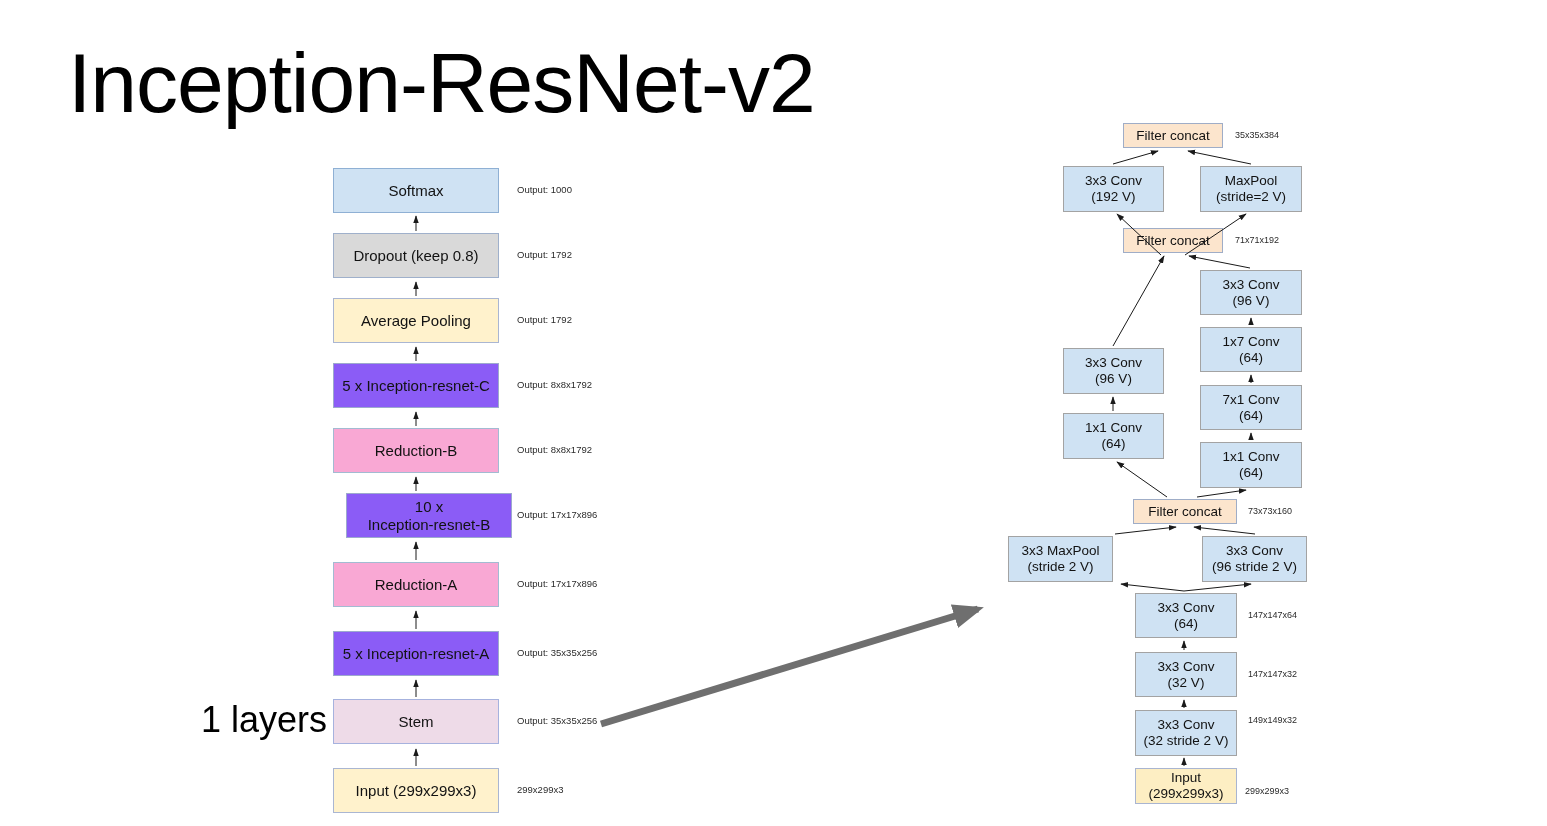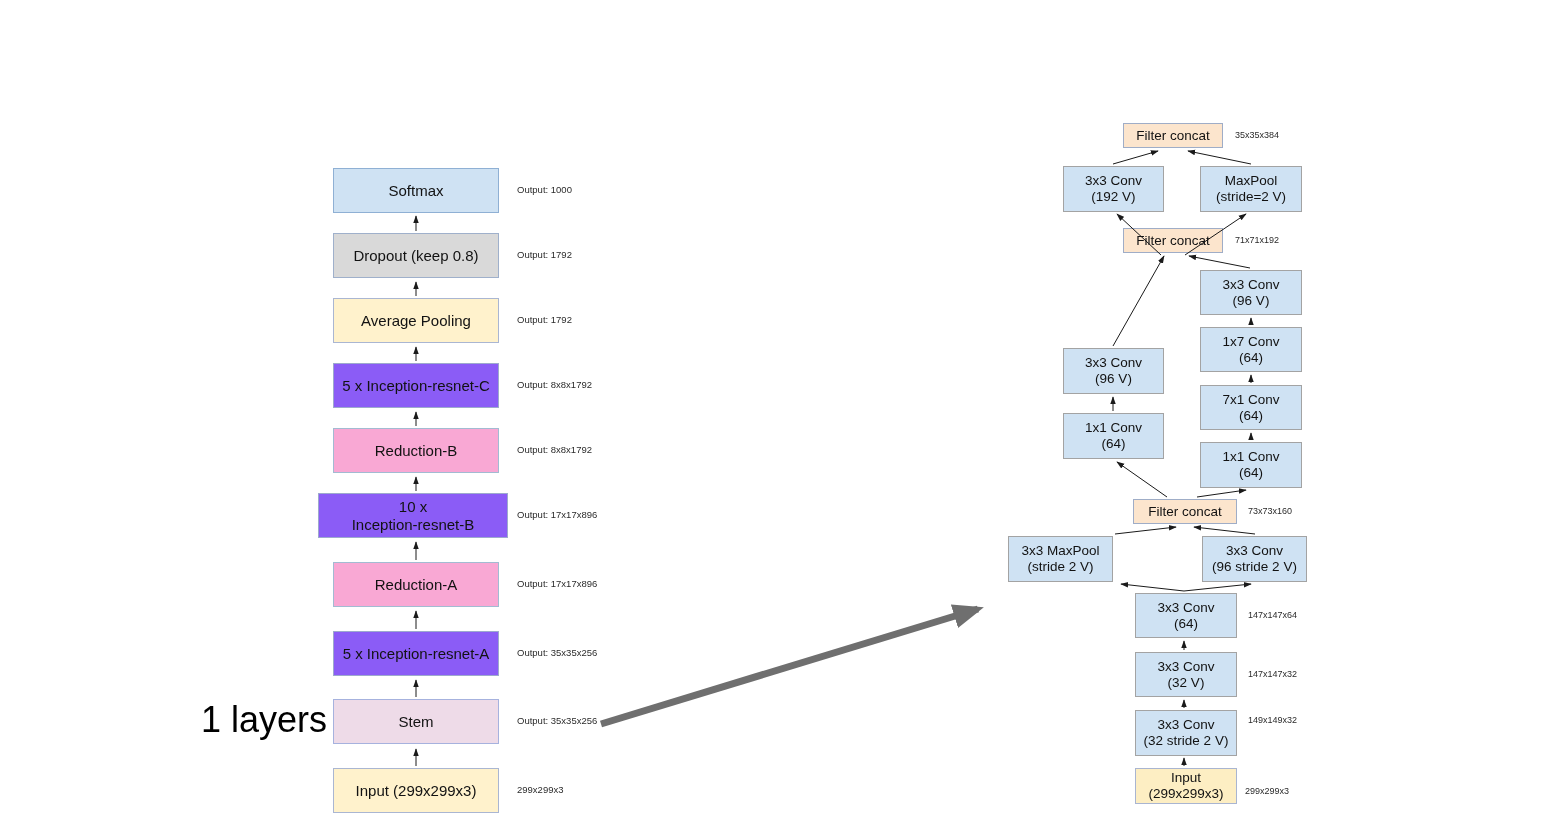--- a/index.html
+++ b/index.html
@@ -37,28 +37,29 @@
   }
   .overlay{position:absolute;left:0;top:0;pointer-events:none;}
   .overlay line{stroke:#1a1a1a;stroke-width:1;}
   .overlay line.big{stroke:#6f6f6f;stroke-width:7;}
 </style>
 </head>
 <body>
 
 <div class="slide">
 
+  <div class="title">Inception-ResNet-v2</div>
   <div class="layers-note">1 layers</div>
 
   <div class="box lbox b-blue" style="left:333px;top:168px;width:166px;height:45px">Softmax</div>
   <div class="box lbox b-gray" style="left:333px;top:233px;width:166px;height:45px">Dropout (keep 0.8)</div>
   <div class="box lbox b-yellow" style="left:333px;top:298px;width:166px;height:45px">Average Pooling</div>
   <div class="box lbox b-red" style="left:333px;top:363px;width:166px;height:45px">5 x Inception-resnet-C</div>
   <div class="box lbox b-green" style="left:333px;top:428px;width:166px;height:45px">Reduction-B</div>
-  <div class="box lbox b-red" style="left:318px;top:493px;width:190px;height:45px">10 x
+  <div class="box lbox b-red" style="left:346px;top:493px;width:166px;height:45px">10 x
 Inception-resnet-B</div>
   <div class="box lbox b-green" style="left:333px;top:562px;width:166px;height:45px">Reduction-A</div>
   <div class="box lbox b-red" style="left:333px;top:631px;width:166px;height:45px">5 x Inception-resnet-A</div>
   <div class="box lbox b-purple" style="left:333px;top:699px;width:166px;height:45px">Stem</div>
   <div class="box lbox b-yellow" style="left:333px;top:768px;width:166px;height:45px">Input (299x299x3)</div>
 
   <span class="out-label" style="left:517px;top:184px">Output: 1000</span>
   <span class="out-label" style="left:517px;top:249px">Output: 1792</span>
   <span class="out-label" style="left:517px;top:314px">Output: 1792</span>
   <span class="out-label" style="left:517px;top:379px">Output: 8x8x1792</span>

